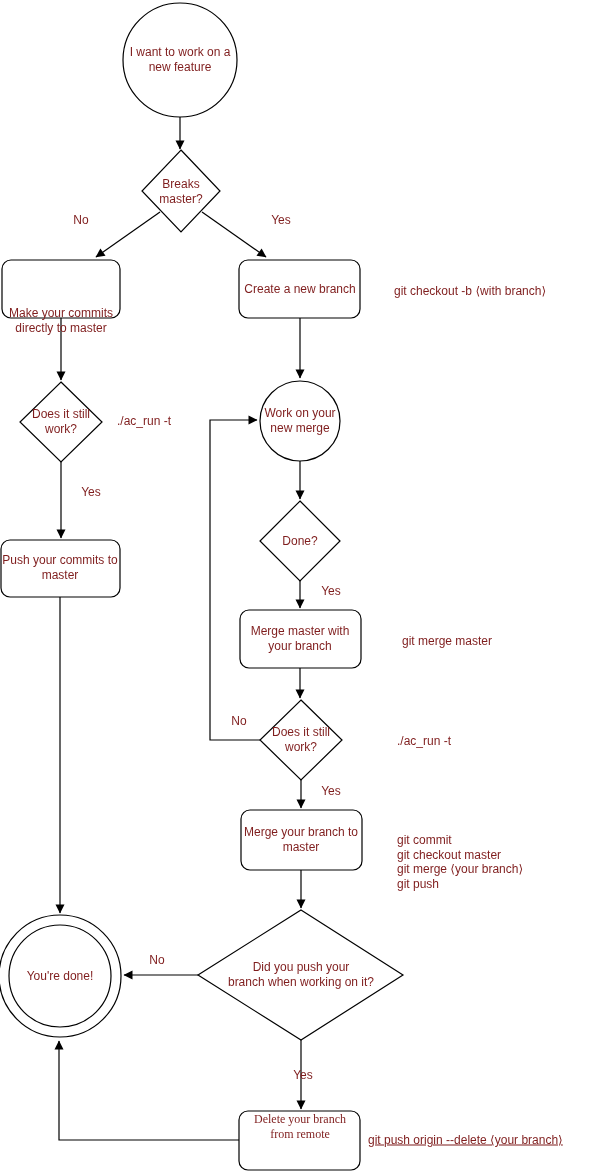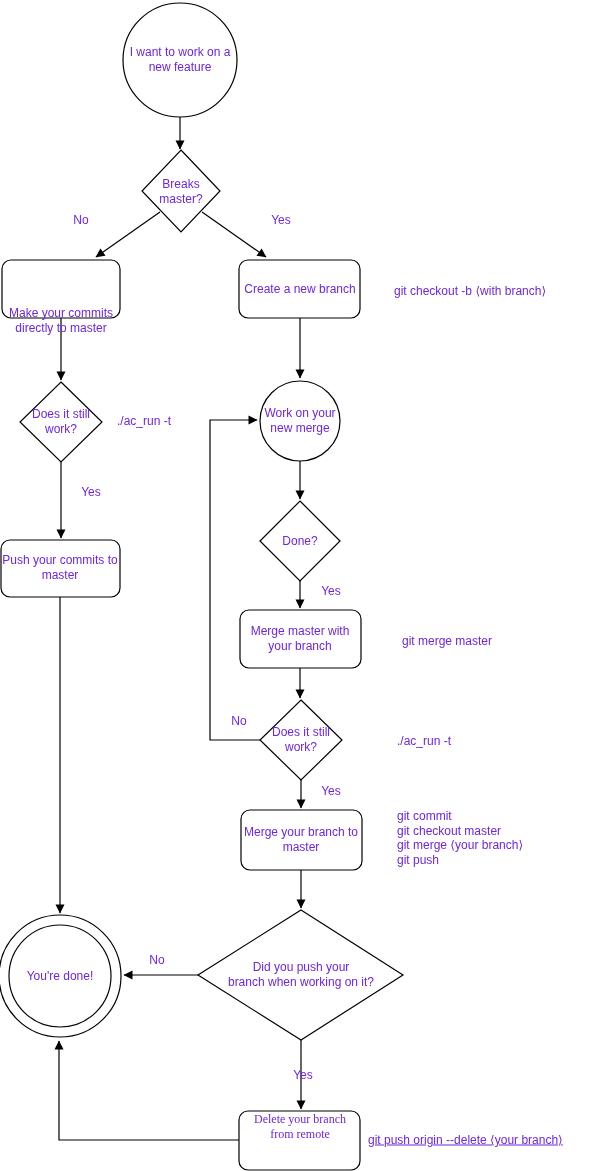--- a/index.html
+++ b/index.html
@@ -3,41 +3,41 @@
 <meta charset="utf-8">
 <style>
   html, body { margin: 0; padding: 0; background: #ffffff; }
   .canvas {
     position: relative;
     width: 606px;
     height: 1171px;
     background: #ffffff;
     font-family: "Liberation Sans", sans-serif;
     font-size: 12px;
-    color: #6d28d9;
+    color: #7f1d1d;
     overflow: hidden;
   }
   .layer { position: absolute; left: 0; top: 0; }
   .shape { fill: #ffffff; stroke: #000000; stroke-width: 1.2; }
   .edge  { fill: none; stroke: #000000; stroke-width: 1.2; marker-end: url(#arrowhead); }
   .arrowhead-fill { fill: #000000; stroke: none; }
   .lbl {
     position: absolute;
     transform: translate(-50%, -50%);
     text-align: center;
     line-height: 15px;
   }
   .lbl div { white-space: nowrap; }
   .anno {
     position: absolute;
     transform: translateY(-50%);
     white-space: nowrap;
     line-height: 15px;
   }
-  .anno-block { position: absolute; line-height: 14.5px; }
+  .anno-block { position: absolute; line-height: 14.5px; margin-top: 24px; }
   .anno-block div { white-space: nowrap; }
 </style>
 </head>
 <body>
 
 <div class="canvas">
 
   <svg class="layer" width="606" height="1171" viewBox="0 0 606 1171">
     <defs>
       <marker id="arrowhead" markerUnits="userSpaceOnUse" markerWidth="11" markerHeight="11" refX="9.5" refY="5.5" orient="auto">

